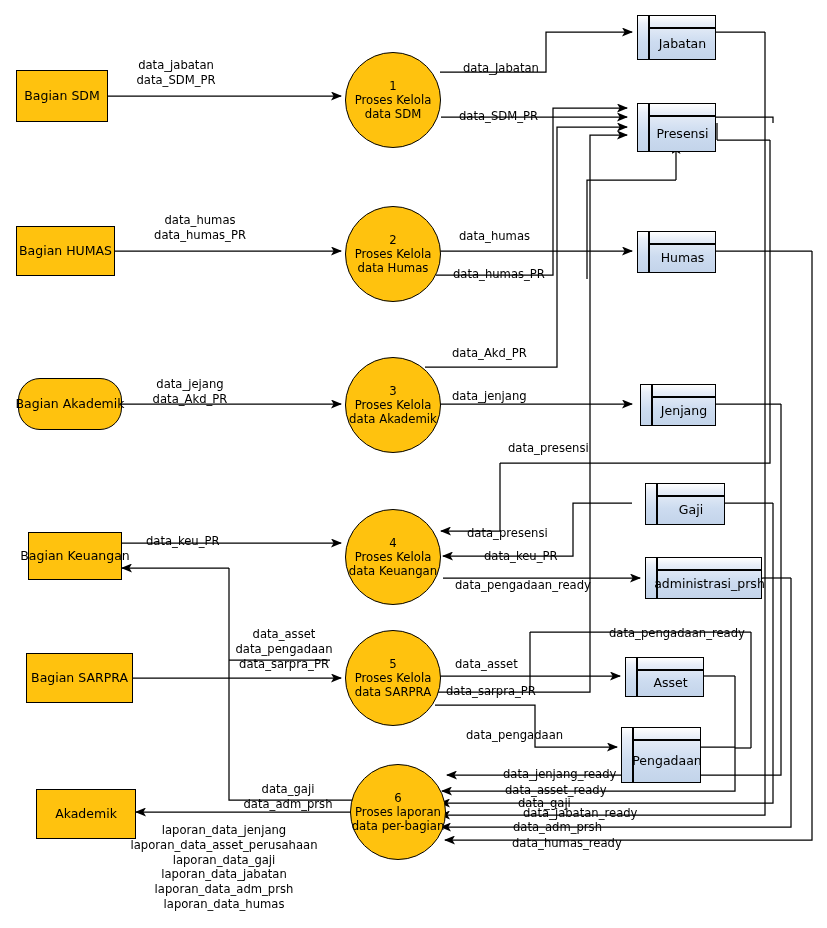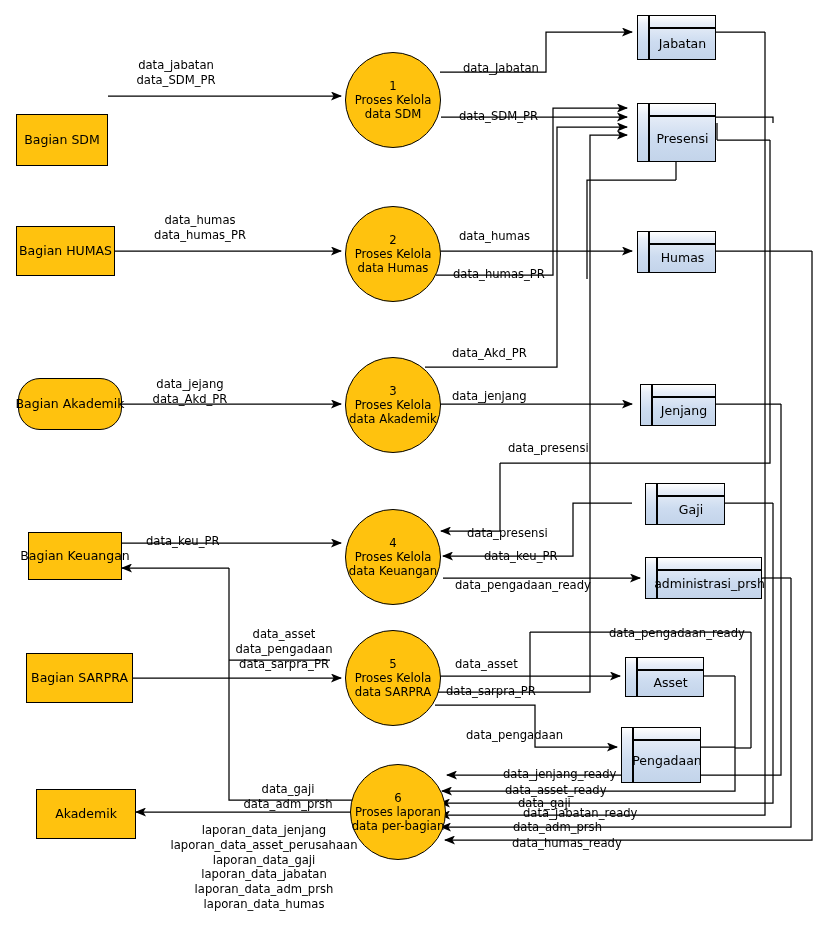--- a/index.html
+++ b/index.html
@@ -184,21 +184,21 @@
       <path d="M716,117 L773,117 L773,123"></path>
       <path d="M716,251 L812,251"></path>
       <path d="M716,404 L781,404"></path>
       <path d="M716,503 L773,503"></path>
       <path d="M762,578 L791,578"></path>
       <path d="M704,676 L735,676"></path>
       <path d="M701,747 L735,747"></path>
     </g>
   </svg>
 
-  <div class="entity" style="left:16px; top:70px; width:92px; height:52px;margin-top:44px;">
+  <div class="entity" style="left:16px; top:70px; width:92px; height:52px;">
     <span>Bagian SDM</span>
   </div>
 
   <div class="entity" style="left:16px; top:226px; width:99px; height:50px;">
     <span>Bagian HUMAS</span>
   </div>
 
   <div class="entity" style="left:18px; top:378px; width:104px; height:52px;border-radius:22px;">
     <span>Bagian Akademik</span>
   </div>
@@ -250,21 +250,21 @@
     <span class="pl1">Proses laporan</span>
     <span class="pl2">data per-bagian</span>
   </div>
 
   <div class="store" style="left:637px; top:15px; width:79px; height:45px;">
     <div class="sbar"></div>
     <div class="stop"></div>
     <div class="slabel">Jabatan</div>
   </div>
 
-  <div class="store" style="left:637px; top:103px; width:79px; height:59px;">
+  <div class="store" style="left:637px; top:103px; width:79px; height:49px;">
     <div class="sbar"></div>
     <div class="stop"></div>
     <div class="slabel">Presensi</div>
   </div>
 
   <div class="store" style="left:637px; top:231px; width:79px; height:42px;">
     <div class="sbar"></div>
     <div class="stop"></div>
     <div class="slabel">Humas</div>
   </div>
@@ -402,21 +402,21 @@
   </div>
 
   <div class="flabel" style="left:513px; top:820px;">
     <span>data_adm_prsh</span>
   </div>
 
   <div class="flabel" style="left:512px; top:836px;">
     <span>data_humas_ready</span>
   </div>
 
-  <div class="flabel ctr" style="left:224px; top:823px;margin-left:40px;">
+  <div class="flabel ctr" style="left:224px; top:823px;">
     <div>laporan_data_jenjang</div>
     <div>laporan_data_asset_perusahaan</div>
     <div>laporan_data_gaji</div>
     <div>laporan_data_jabatan</div>
     <div>laporan_data_adm_prsh</div>
     <div>laporan_data_humas</div>
   </div>
 
 </div>
 

